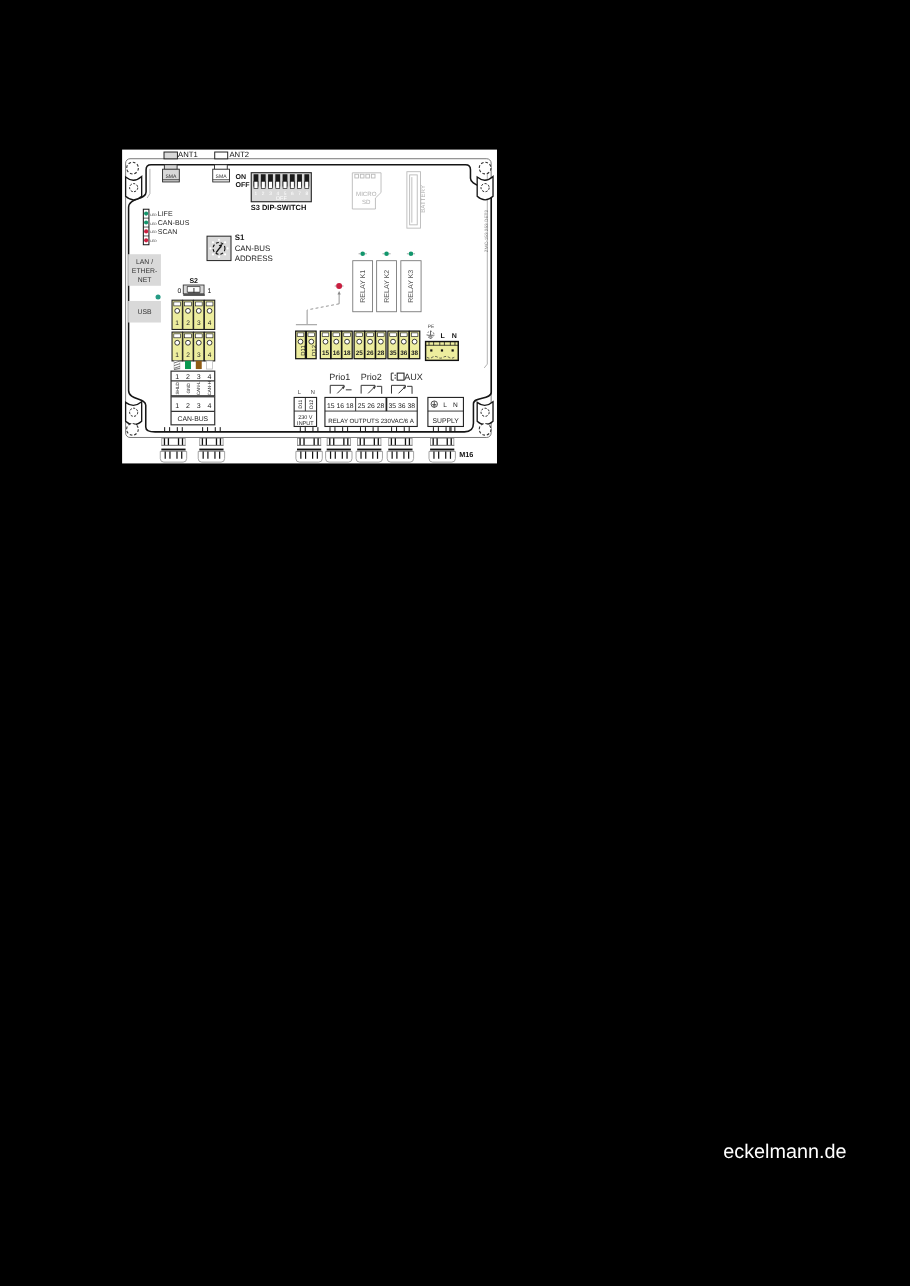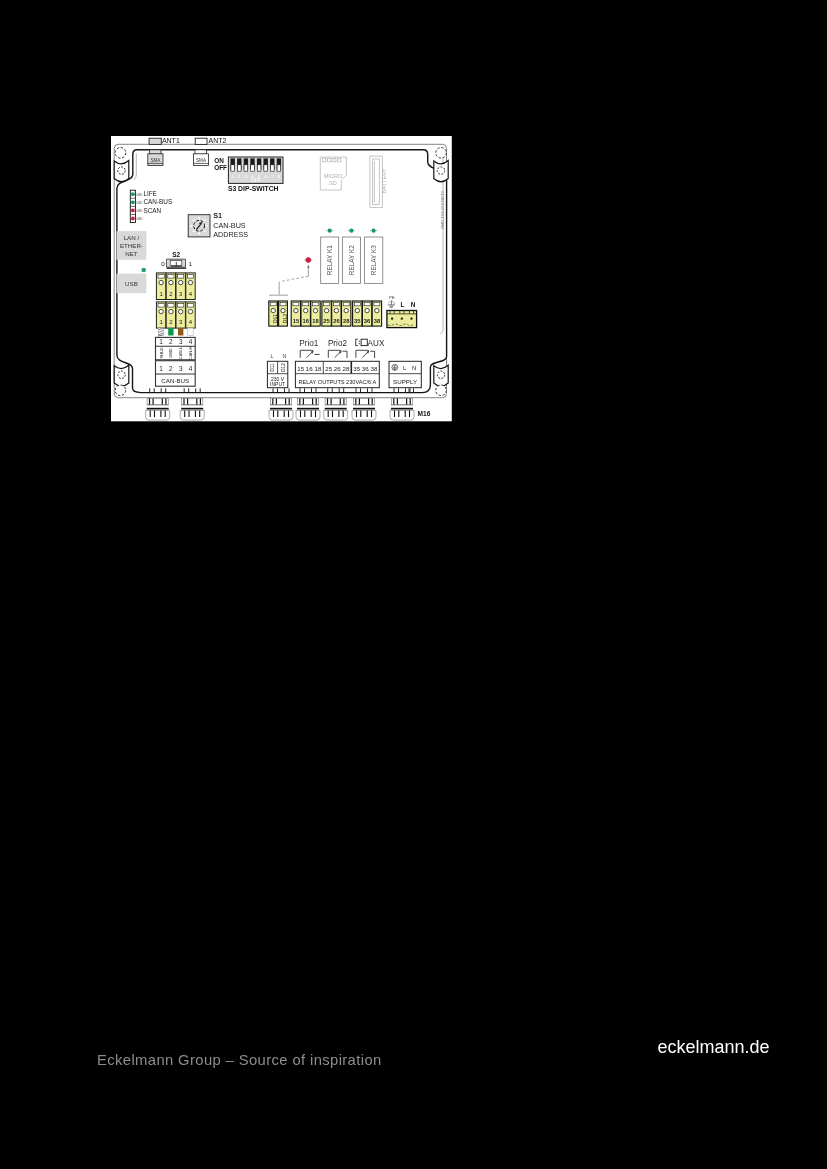--- a/index.html
+++ b/index.html
@@ -600,16 +600,15 @@
 <g stroke="#111" stroke-width="0.9">
 <line x1="409" y1="388.3" x2="409" y2="392.3"></line>
 <line x1="413.5" y1="388.3" x2="413.5" y2="392.3"></line>
 </g>
 
 <g>
         <text x="417.5" y="415.6" font-size="6.6" font-weight="bold" fill="#111">M16</text>
       </g>
 </svg>
 
-<div class="footl">Eckelmann Group – Source of inspiration</div>
 
 <div class="footr">eckelmann.de</div>
 </div>
 
 </body></html>

